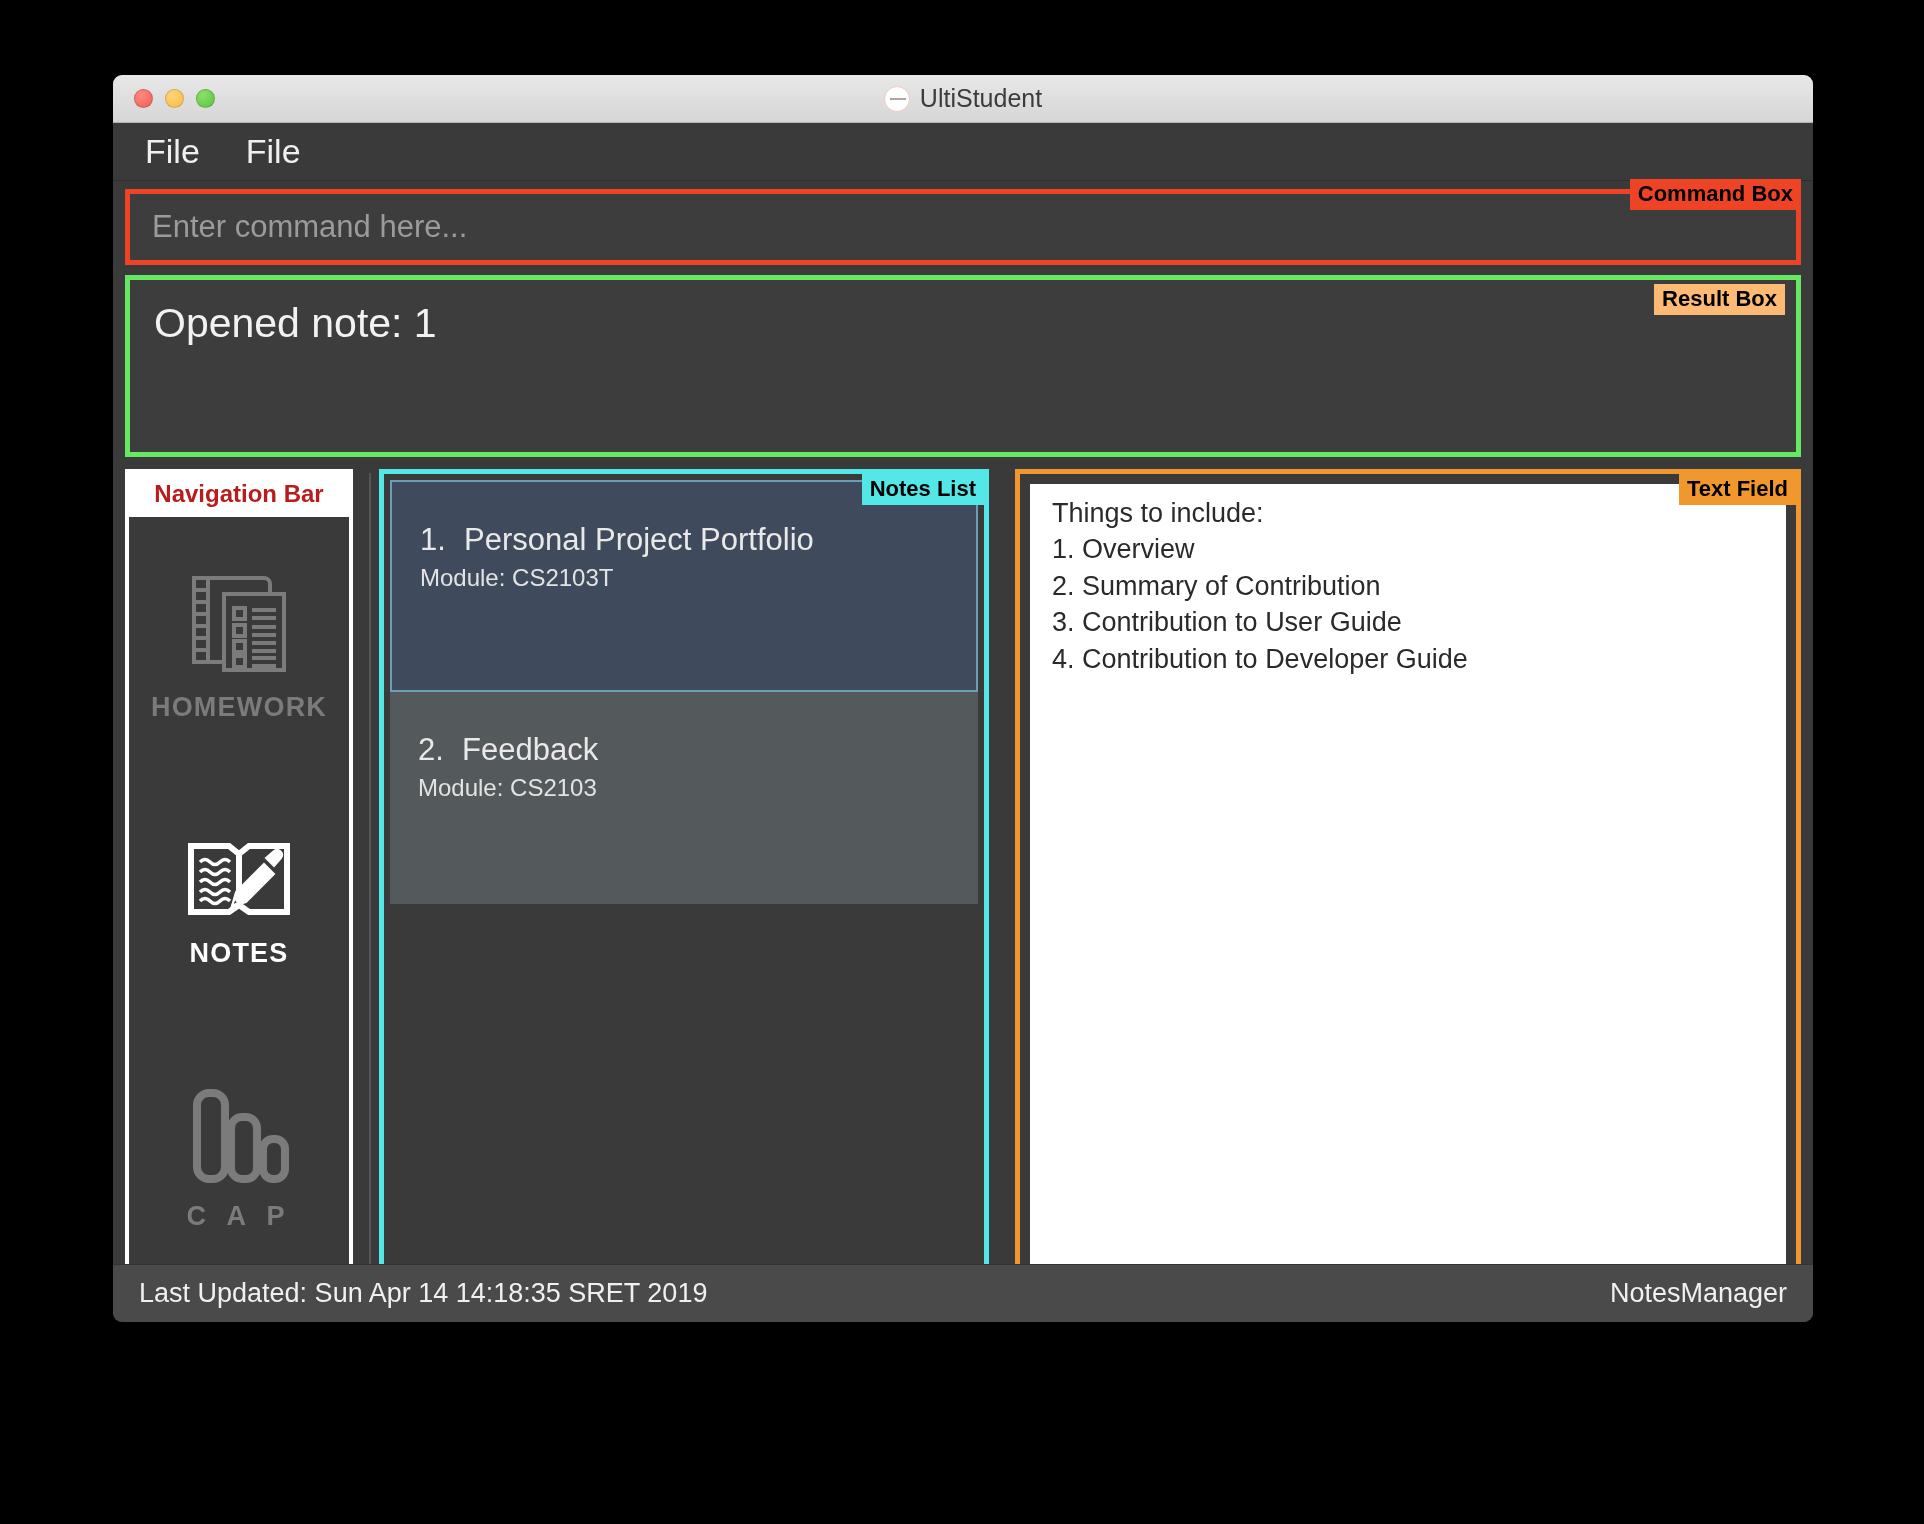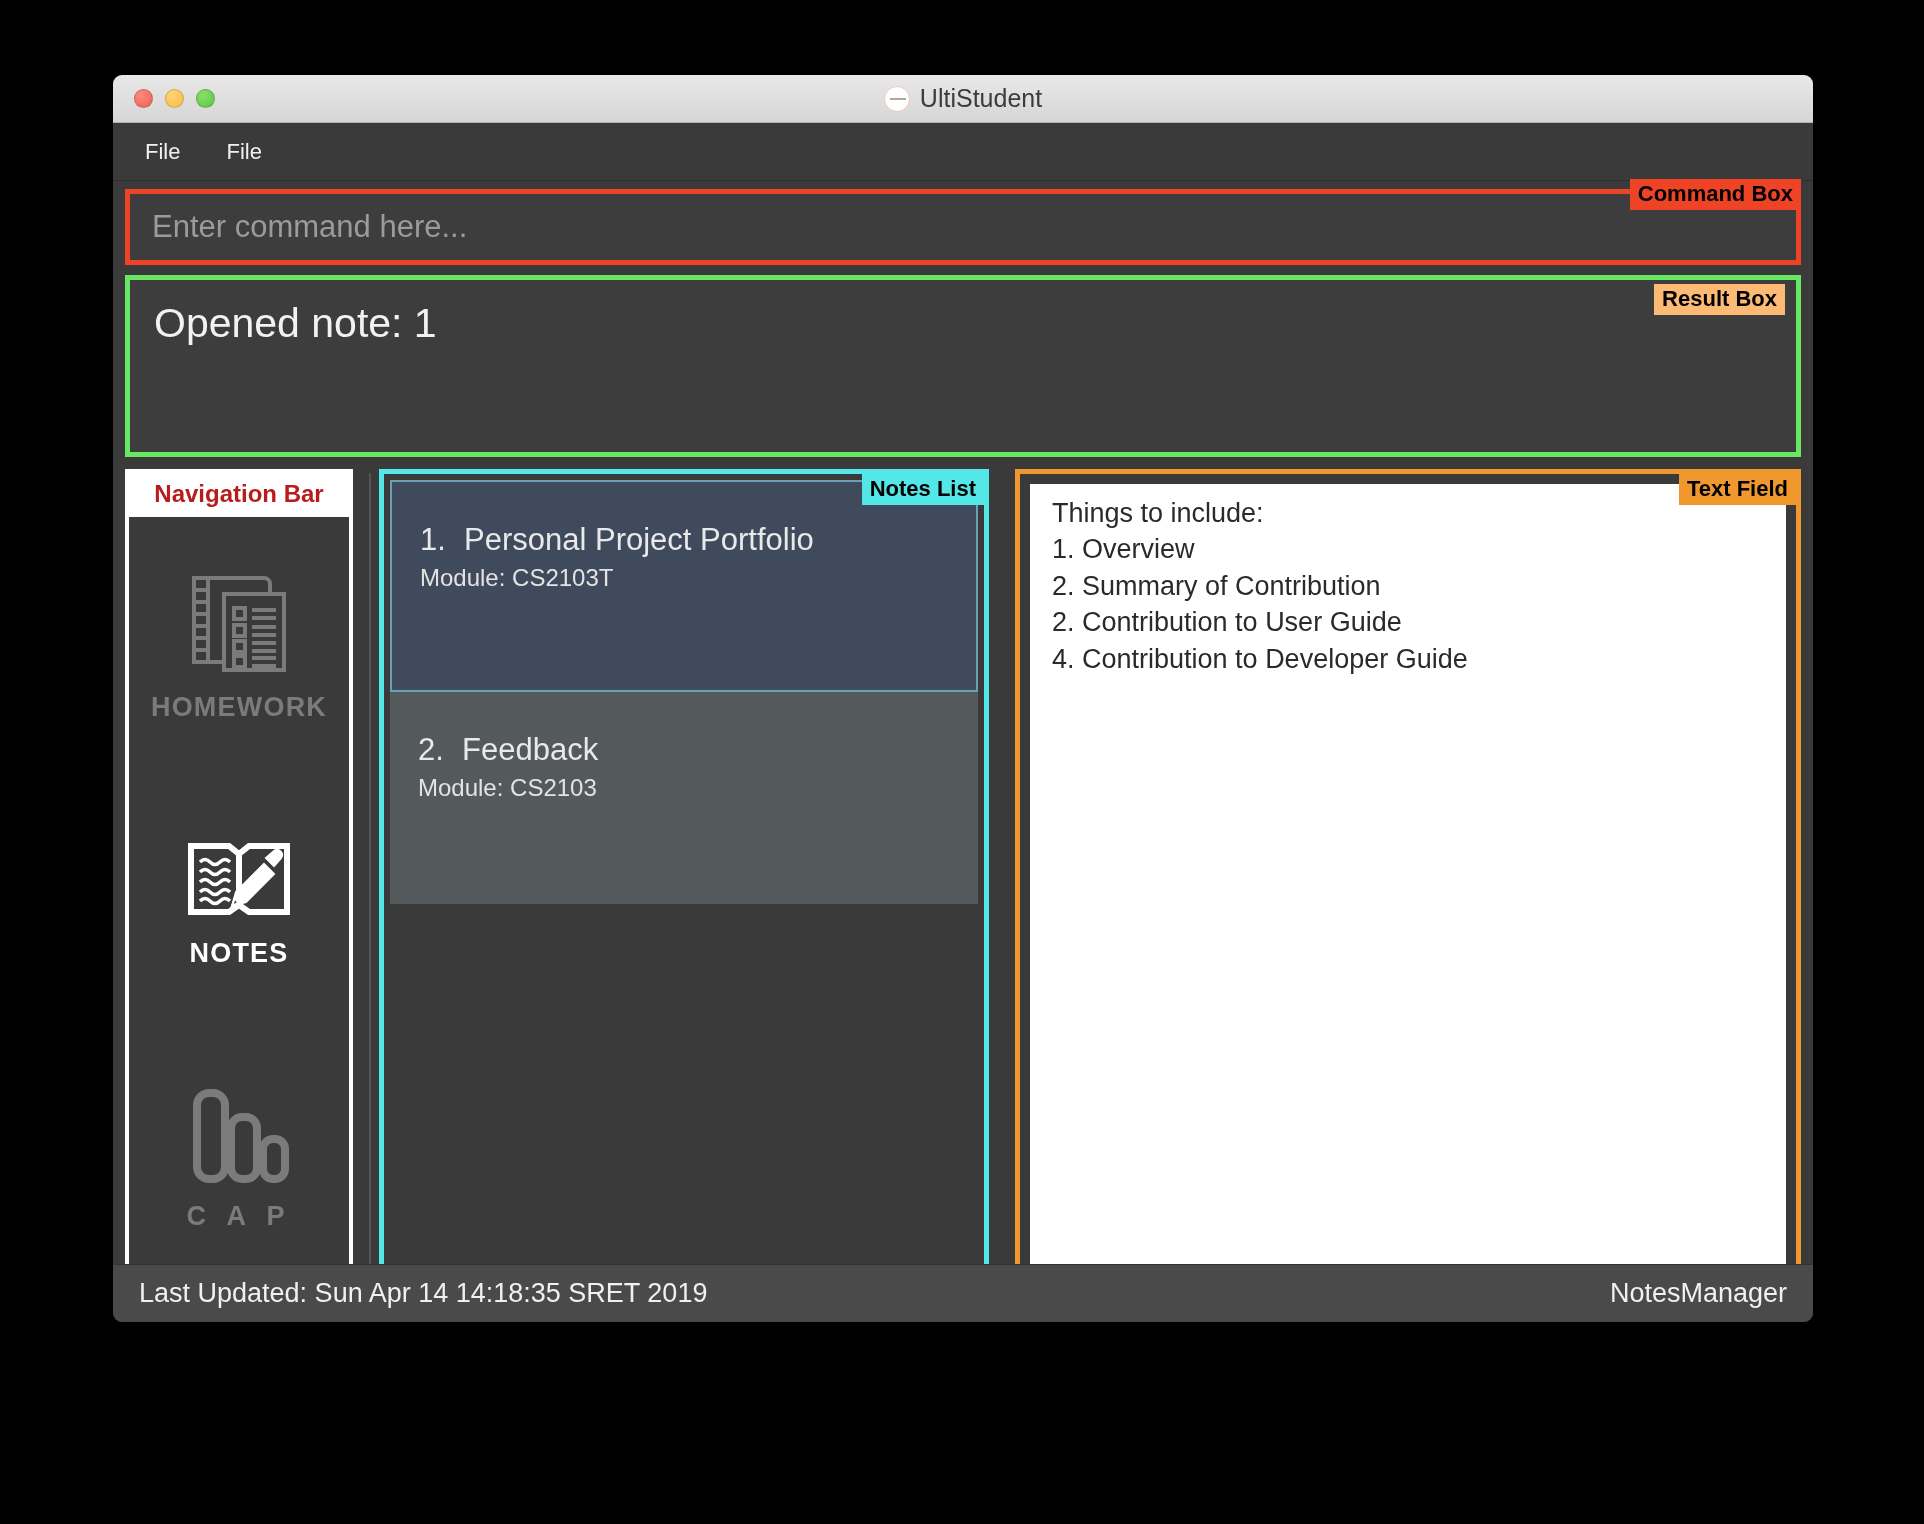--- a/index.html
+++ b/index.html
@@ -80,21 +80,21 @@
     height: 58px;
     background: #3a3a3a;
     display: flex;
     align-items: center;
     padding-left: 32px;
     gap: 46px;
     border-bottom: 1px solid #2e2e2e;
   }
   .menu-item {
     color: #f0f0f0;
-    font-size: 22px;
+    font-size: 34px;
     cursor: default;
   }
 
   
   .anno {
     position: absolute;
     font-size: 22px;
     font-weight: bold;
     color: #000000;
     padding: 3px 8px 5px 8px;
@@ -415,21 +415,21 @@
         <div class="note-module">Module: CS2103</div>
       </div>
       <div class="anno" id="anno-notes">Notes List</div>
     </div>
 
     <div id="text-panel">
       <div id="text-area">
         <div class="tf-line">Things to include:</div>
         <div class="tf-line">1. Overview</div>
         <div class="tf-line">2. Summary of Contribution</div>
-        <div class="tf-line">2. Contribution to User Guide</div>
+        <div class="tf-line">3. Contribution to User Guide</div>
         <div class="tf-line">4. Contribution to Developer Guide</div>
       </div>
       <div class="anno" id="anno-textfield">Text Field</div>
     </div>
 
   </div>
 
   <div id="status-bar">
     <div class="status-text">Last Updated: Sun Apr 14 14:18:35 SRET 2019</div>
     <div class="status-text">NotesManager</div>

